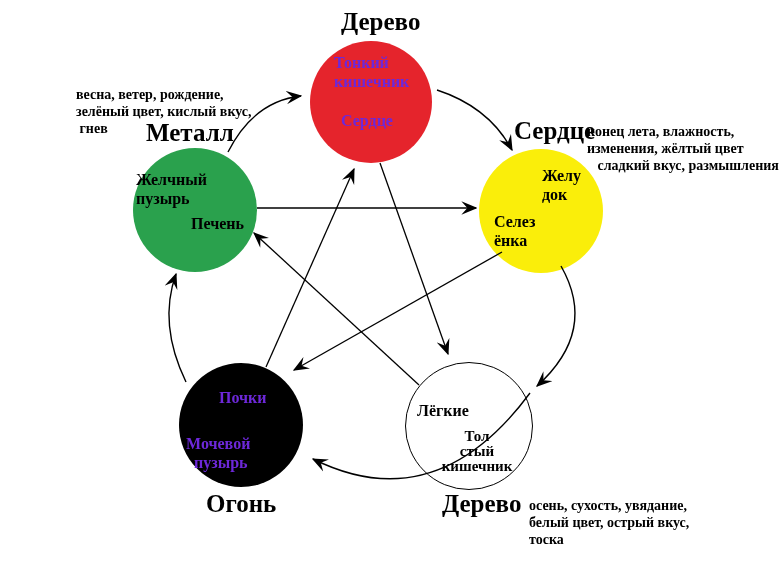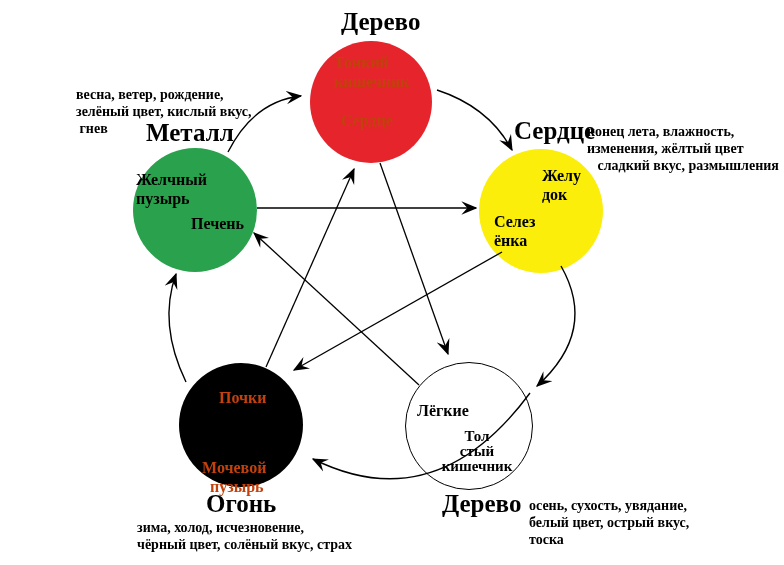--- a/index.html
+++ b/index.html
@@ -6,21 +6,21 @@
   .stage{
     position:relative;width:784px;height:565px;background:#ffffff;overflow:hidden;
     font-family:"Liberation Serif","DejaVu Serif",serif;font-weight:bold;color:#000;
   }
   .circle{position:absolute;border-radius:50%;z-index:1;}
   .circle.metal{border:1.5px solid #000;}
   svg.arrows{position:absolute;left:0;top:0;z-index:2;}
   .el-label{position:absolute;z-index:3;font-size:25px;line-height:1.05;white-space:nowrap;}
   .annot{position:absolute;z-index:3;font-size:14px;line-height:17px;white-space:pre-line;}
   .organ{position:absolute;z-index:3;font-size:16px;line-height:19px;white-space:pre-line;}
-  .organ.light{color:#c2410c;}
+  .organ.light{color:#6d28d9;}
   .organ.tight{font-size:15px;line-height:15px;text-align:center;width:92px;}
 </style>
 </head>
 <body>
 
 <div class="stage">
 
   <div class="circle" style="left: 310px; top: 41px; width: 122px; height: 122px; background-color: rgb(229, 36, 44);"></div>
   <div class="circle" style="left: 133px; top: 148px; width: 124px; height: 124px; background-color: rgb(42, 161, 77);"></div>
   <div class="circle" style="left: 479px; top: 149px; width: 124px; height: 124px; background-color: rgb(250, 238, 10);"></div>
@@ -52,41 +52,39 @@
   <div class="el-label" style="left:514px;top:118px;">Сердце</div>
   <div class="el-label" style="left:206px;top:491px;">Огонь</div>
   <div class="el-label" style="left:442px;top:491px;">Дерево</div>
 
   <div class="annot" style="left:76px;top:86px;">весна, ветер, рождение,
 зелёный цвет, кислый вкус,
 &nbsp;гнев</div>
   <div class="annot" style="left:587px;top:123px;">конец лета, влажность,
 изменения, жёлтый цвет
 &nbsp;&nbsp;&nbsp;сладкий вкус, размышления</div>
-  <div class="annot" style="left:137px;top:519px;">зима, холод, исчезновение,
-чёрный цвет, солёный вкус, страх</div>
   <div class="annot" style="left:529px;top:497px;">осень, сухость, увядание,
 белый цвет, острый вкус,
 тоска</div>
 
   <div class="organ light" style="left:334px;top:53px;">Тонкий
 кишечник</div>
   <div class="organ light" style="left:341px;top:111px;">Сердце</div>
 
   <div class="organ" style="left:136px;top:170px;">Желчный
 пузырь</div>
   <div class="organ" style="left:191px;top:214px;">Печень</div>
 
   <div class="organ" style="left:542px;top:166px;">Желу
 док</div>
   <div class="organ" style="left:494px;top:212px;">Селез
 ёнка</div>
 
   <div class="organ light" style="left:219px;top:388px;">Почки</div>
-  <div class="organ light" style="left:202px;top:434px;margin-top:24px;">Мочевой
+  <div class="organ light" style="left:186px;top:434px;">Мочевой
 &nbsp;&nbsp;пузырь</div>
 
   <div class="organ" style="left:417px;top:401px;">Лёгкие</div>
   <div class="organ tight" style="left:431px;top:429px;">Тол
 стый
 кишечник</div>
 
 </div>
 
 </body></html>

